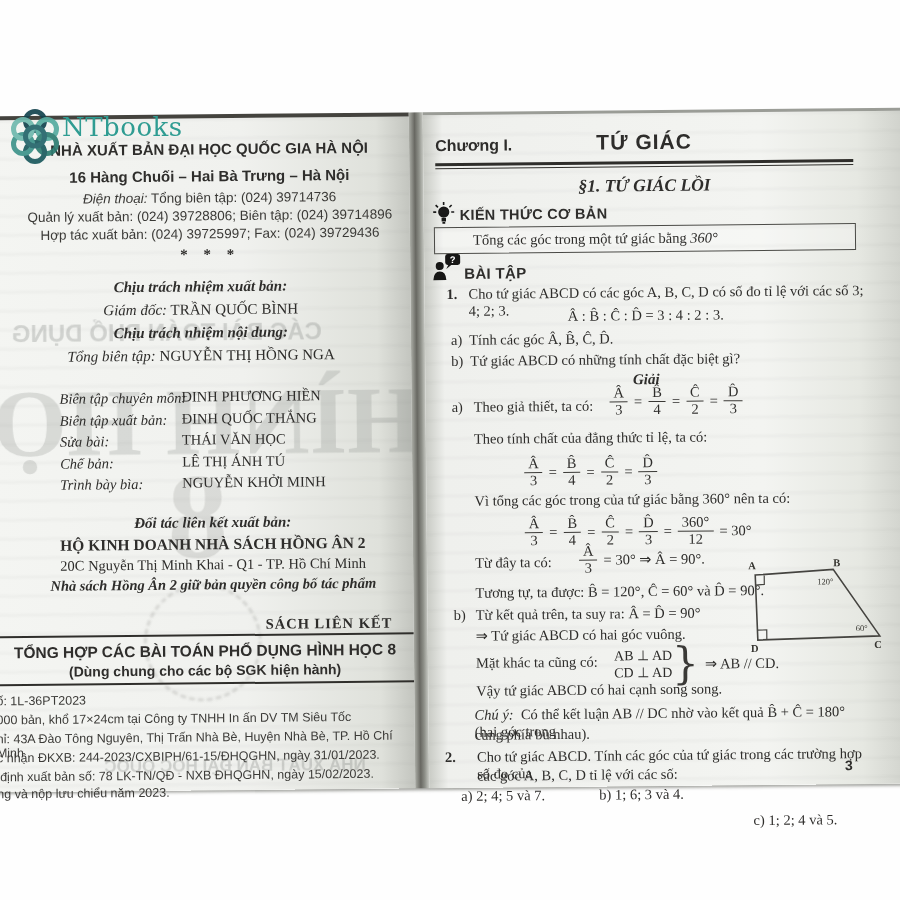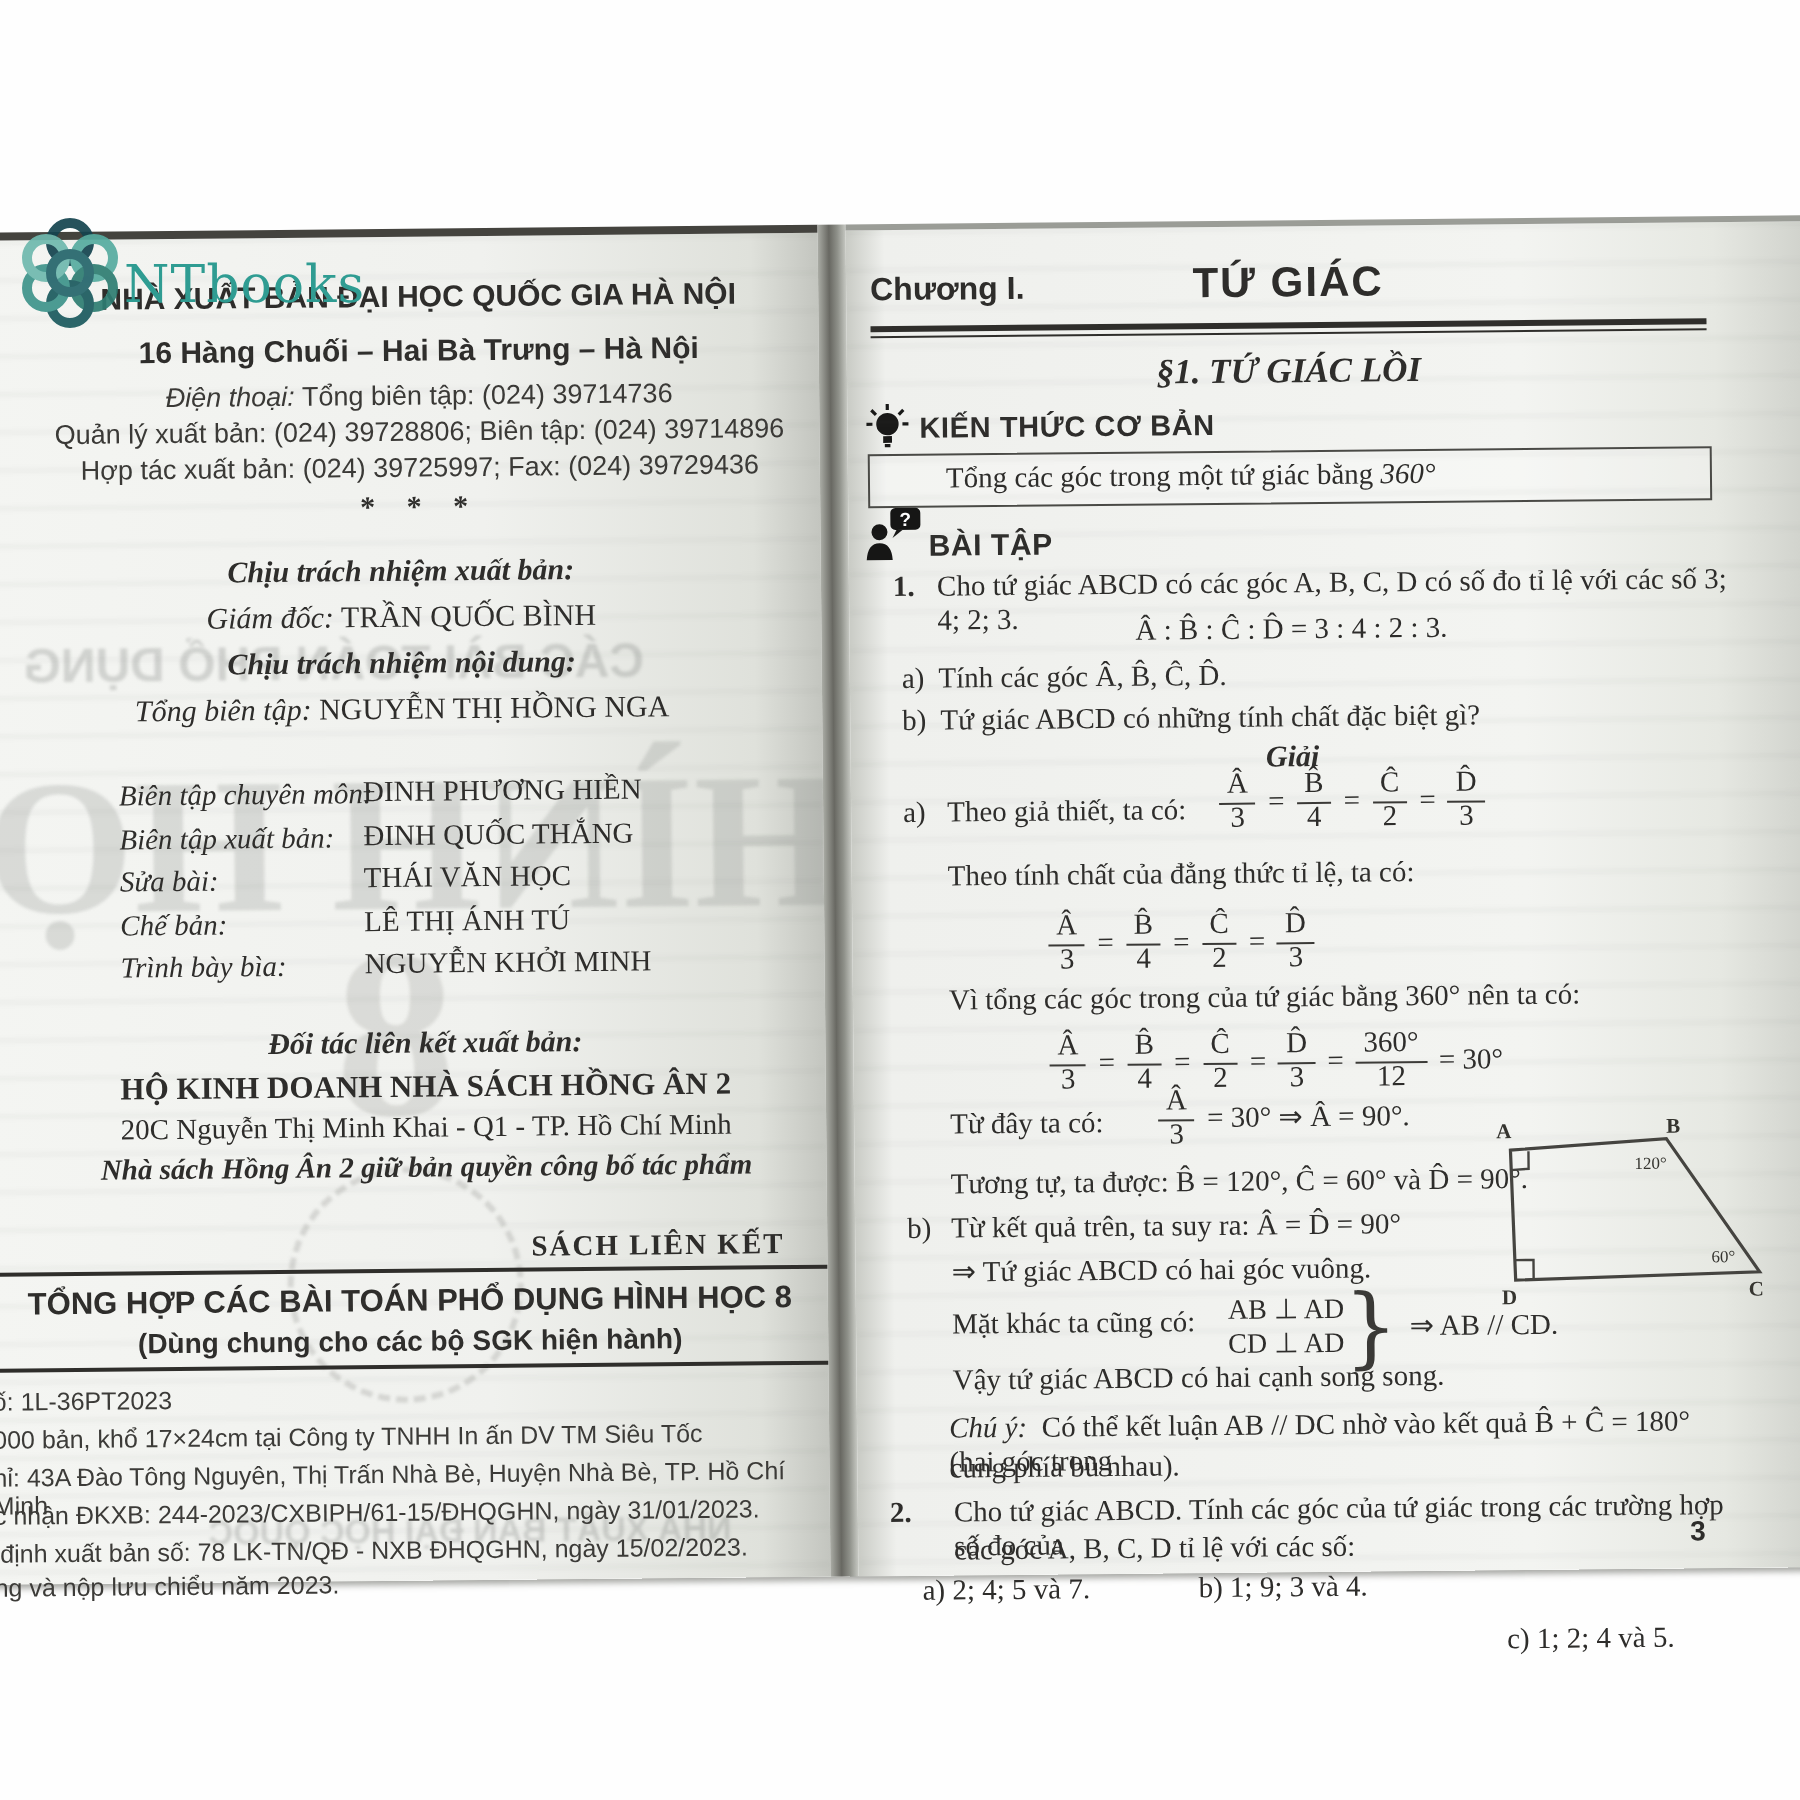--- a/index.html
+++ b/index.html
@@ -308,21 +308,21 @@
     <div class="abs serif lbl" style="left:46px;top:592px;width:390px;">
       <span class="i">Chú ý:</span>&nbsp;
       <span>Có thể kết luận AB // DC nhờ vào kết quả B̂ + Ĉ = 180° (hai góc trong</span>
     </div>
     <div class="abs serif lbl" style="left:46px;top:612px;">cùng phía bù nhau).</div>
 
     <div class="abs serif b" style="left:16px;top:634px;font-size:14.5px;">2.</div>
     <div class="abs serif lbl" style="left:48px;top:634px;width:392px;">Cho tứ giác ABCD. Tính các góc của tứ giác trong các trường hợp số đo của</div>
     <div class="abs serif lbl" style="left:48px;top:653px;">các góc A, B, C, D tỉ lệ với các số:</div>
     <div class="abs serif lbl" style="left:32px;top:673px;">a) 2; 4; 5 và 7.</div>
-    <div class="abs serif lbl" style="left:170px;top:673px;">b) 1; 9; 3 và 4.</div>
+    <div class="abs serif lbl" style="left:170px;top:673px;">b) 1; 6; 3 và 4.</div>
     <div class="abs serif lbl" style="left:324px;top:700px;">c) 1; 2; 4 và 5.</div>
 
     <div class="abs sans b" style="left:416px;top:646px;font-size:14px;">3</div>
 
     <div class="noise"></div>
   </div>
 </div>
 
 <div class="abs" style="left:6px;top:100px;">
   <span style="position:absolute;left:0;top:6px;">
@@ -331,14 +331,14 @@
         <circle cx="29" cy="15" r="9.5" stroke="#14444f"></circle>
         <circle cx="41" cy="23" r="9.5" stroke="#56aca0"></circle>
         <circle cx="41" cy="38" r="9.5" stroke="#2e7d72"></circle>
         <circle cx="29" cy="46" r="9.5" stroke="#1b5a5e"></circle>
         <circle cx="17" cy="38" r="9.5" stroke="#3e948b"></circle>
         <circle cx="17" cy="23" r="9.5" stroke="#6fb9ae"></circle>
         <circle cx="29" cy="30.5" r="9.5" stroke="#24656b"></circle>
       </g>
     </svg>
   </span>
-  <span class="logo-text" style="position:absolute;left:56px;top:28px;">NTbooks</span>
+  <span class="logo-text" style="position:absolute;left:56px;top:12px;">NTbooks</span>
 </div>
 
 </body></html>

